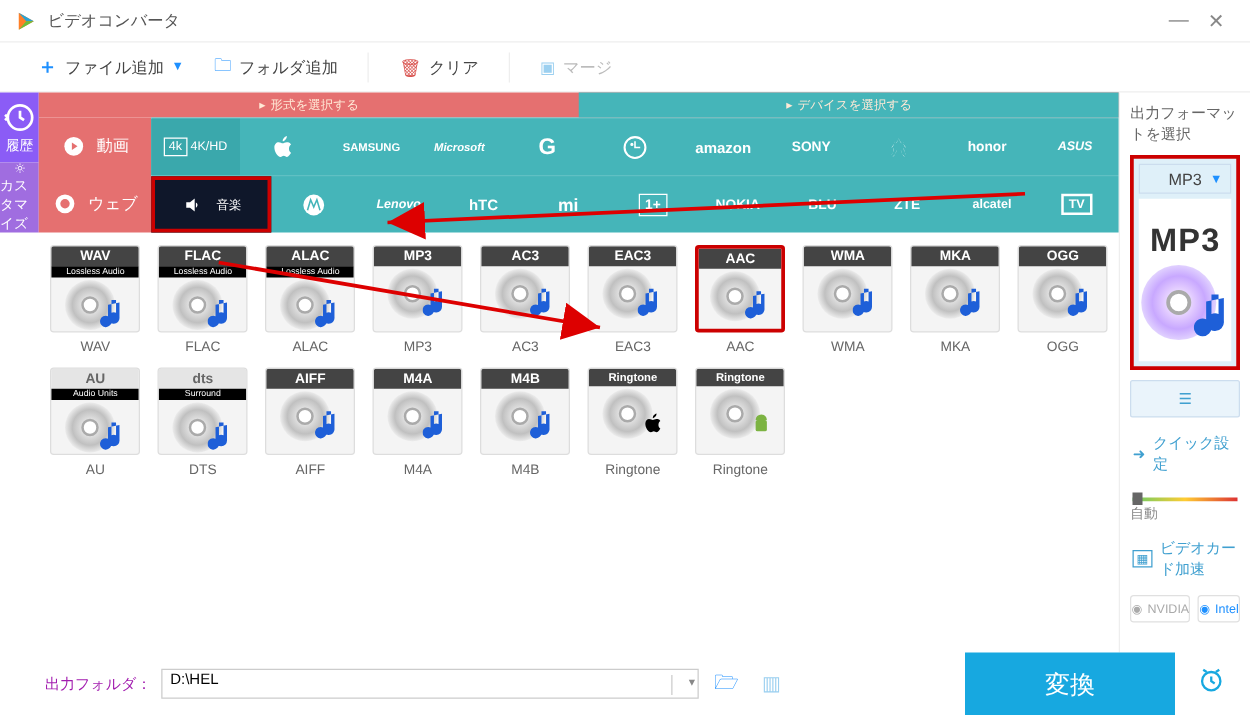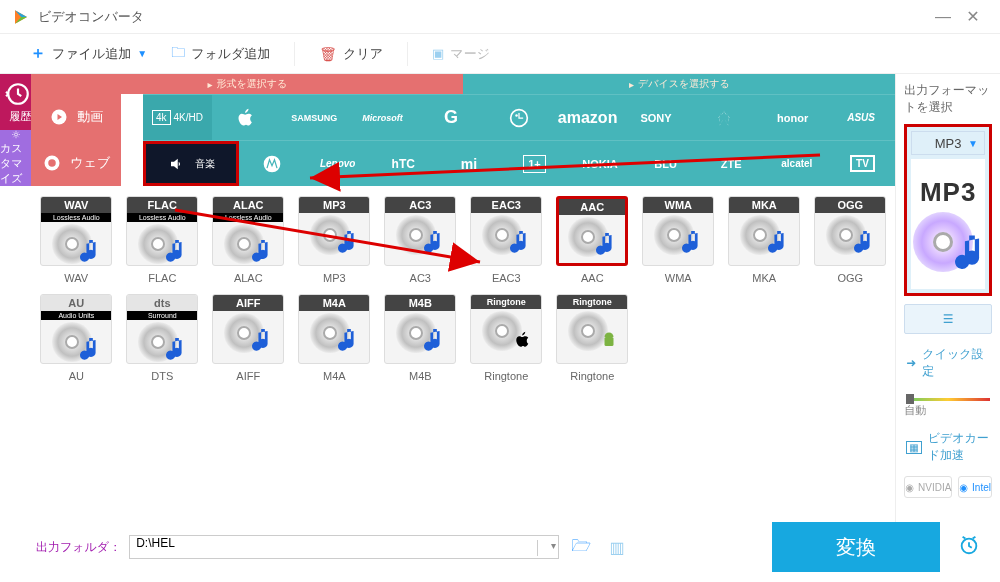--- a/index.html
+++ b/index.html
@@ -18,34 +18,34 @@
   .tool-item .chev { color: #1e90ff; font-size: 10px; }
   .tool-item .folder { color: #1e90ff; font-size: 14px; }
   .tool-item .trash { color: #d9534f; font-size: 14px; }
   .tool-item.disabled { color: #bbb; }
   .tool-sep { width: 1px; height: 24px; background: #eee; }
 
   
   .main { display: flex; height: calc(582px - 34px - 40px - 60px); }
   .left-col { width: 74px; display: flex; flex-direction: column; }
   .side-btn { height: 56px; display: flex; flex-direction: column; align-items: center; justify-content: center; color: #fff; font-size: 11px; cursor: pointer; }
-  .side-btn.history { background: #be185d; align-items: flex-end; }
+  .side-btn.history { background: #8b5cf6; }
   .side-btn.custom  { background: #a06de0; }
   .side-btn svg { width: 26px; height: 26px; margin-bottom: 2px; }
 
   .center { flex: 1; display: flex; flex-direction: column; }
   .tabs-head { background: #e57070; height: 20px; display: flex; font-size: 10px; color: #ffe9d6; }
   .tabs-head .half { flex: 1; display: flex; align-items: center; justify-content: center; gap: 4px; }
 
   .brand-rows { display: flex; }
   .brand-rows .cat-col { width: 90px; }
   .cat-btn { height: 46px; background: #e57070; display: flex; align-items: center; justify-content: center; gap: 8px; color: #fff; font-size: 13px; cursor: pointer; }
   .cat-btn.music { border: 3px solid #c00; }
   .cat-btn .icon { width: 20px; height: 20px; display: flex; align-items: center; justify-content: center; }
-  .brand-grid { flex: 1; padding-left: 22px; }
+  .brand-grid { flex: 1; }
   .brand-row { height: 46px; background: #45b5b9; border-top: 1px solid rgba(255,255,255,0.15); display: flex; align-items: center; justify-content: space-around; color: #fff; font-size: 11px; font-weight: bold; }
   .brand-row .cell { flex: 1; display: flex; align-items: center; justify-content: center; cursor: pointer; }
   .brand-row .cell.fourk { background: #3aa8ac; height: 100%; font-size: 10px; font-weight: normal; }
 
   .fmt-area { padding: 10px 6px; overflow: auto; }
   .fmt-row { display: flex; gap: 8px; margin-bottom: 10px; }
   .fmt-item { width: 78px; display: flex; flex-direction: column; align-items: center; cursor: pointer; }
   .fmt-tile { width: 72px; height: 70px; background: #f4f4f4; border: 1px solid #ddd; border-radius: 3px; position: relative; overflow: hidden; display: flex; flex-direction: column; align-items: center; justify-content: flex-start; }
   .fmt-tile.selected { border: 3px solid #c00; }
   .fmt-hdr { font-size: 11px; font-weight: bold; padding: 2px 0; width: 100%; text-align: center; }
@@ -192,21 +192,21 @@
               <span style="font-size:18px;font-weight:bold">G</span>
             </div>
           <div class="cell">
               <svg width="20" height="20" viewBox="0 0 24 24">
                 <circle cx="12" cy="12" r="10" fill="none" stroke="#fff" stroke-width="2"></circle>
                 <circle cx="9" cy="9" r="1.5" fill="#fff"></circle>
                 <path d="M12 6v6h5" stroke="#fff" stroke-width="1.5" fill="none"></path>
               </svg>
             </div>
           <div class="cell">
-              <span style="font-size:16px">amazon</span>
+              <span style="font-size:12px">amazon</span>
             </div>
           <div class="cell">
               <span>SONY</span>
             </div>
           <div class="cell">
               <svg width="20" height="20" viewBox="0 0 24 24">
                 <g fill="#fff">
                   <path d="M12 3c-1 3-3 5-3 5 2-1 3-5 3-5zM12 3c1 3 3 5 3 5-2-1-3-5-3-5zM8 6c0 3-3 6-3 6 2 0 3-6 3-6zM16 6c0 3 3 6 3 6-2 0-3-6-3-6zM7 12c1 3-2 7-2 7 2-2 2-7 2-7zM17 12c-1 3 2 7 2 7-2-2-2-7-2-7zM10 14c0 4-4 7-4 7 3-1 4-7 4-7zM14 14c0 4 4 7 4 7-3-1-4-7-4-7z"></path>
                 </g>
               </svg>

